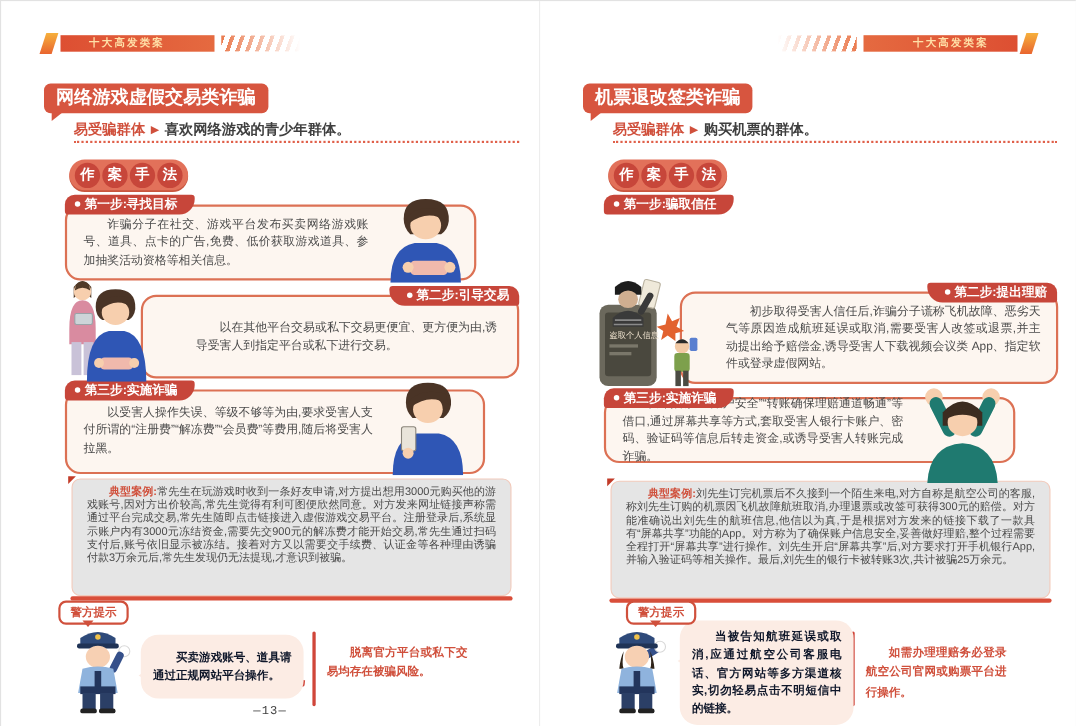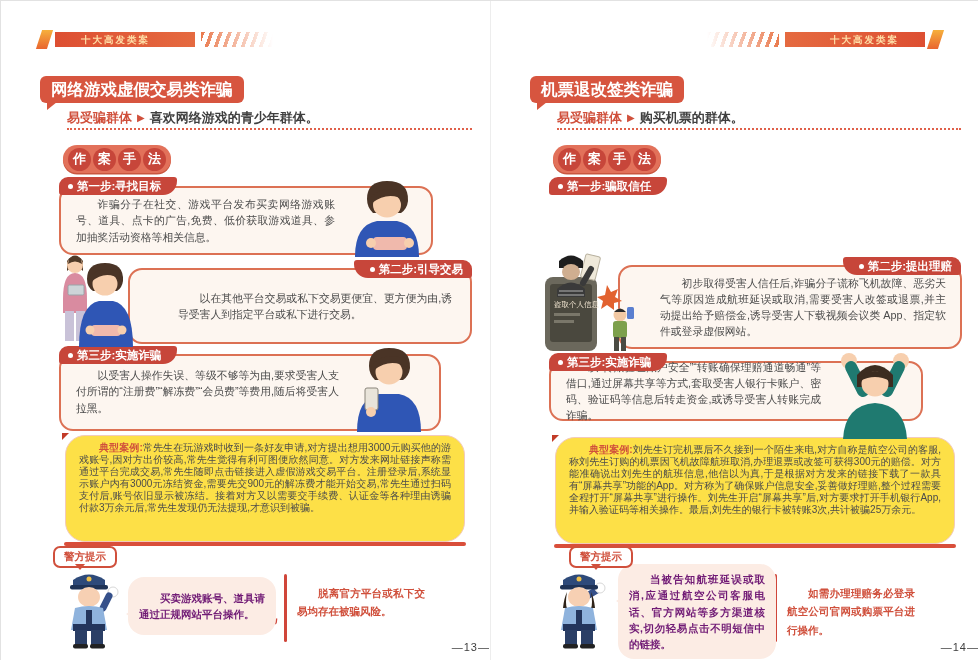--- a/index.html
+++ b/index.html
@@ -36,39 +36,39 @@
 
   
   .sbox{position:absolute;background:#fdf6f0;border:2px solid #dc7154;border-radius:14px;display:flex;align-items:center;box-sizing:border-box;z-index:1;}
   .sbox p{margin:0;font-size:10.8px;color:#4b4b4b;line-height:1.5;text-align:justify;text-indent:2em;font-weight:500;width:100%;}
   .spill{position:absolute;background:#c7463a;color:#fff;font-size:11.5px;font-weight:bold;height:18px;line-height:18px;padding:0 16px 0 9px;border-radius:9px 3px 14px 3px;z-index:3;white-space:nowrap;}
   .spill::before{content:"";display:inline-block;width:5px;height:5px;border-radius:50%;background:#fff;margin-right:4px;vertical-align:1.5px;}
   .spill.r{padding:0 9px 0 16px;border-radius:3px 9px 3px 14px;}
   .illus{position:absolute;z-index:4;}
 
   
-  .case{position:absolute;left:64px;top:434px;width:400px;height:107px;background:#fde047;border:1px solid #f2cabb;border-radius:20px;padding:6px 13px;box-sizing:border-box;z-index:1;}
+  .case{position:absolute;left:64px;top:434px;width:400px;height:107px;background:#e5e5e5;border:1px solid #f2cabb;border-radius:8px;padding:6px 13px;box-sizing:border-box;z-index:1;}
   .case::after{content:"";position:absolute;left:-2px;right:-2px;bottom:-5px;height:4.5px;background:#d94e3a;border-radius:3px;}
   .case::before{content:"";position:absolute;left:-4px;top:-3px;width:0;height:0;border-style:solid;border-width:7px 7px 0 0;border-color:#c23b28 transparent transparent transparent;}
   .case p{margin:0;font-size:10px;line-height:1.2;color:#4b4b4b;text-align:justify;text-indent:2em;font-weight:500;}
   .case .clabel{color:#d0503c;font-weight:bold;}
 
   
   .tipbadge{position:absolute;left:52px;top:545px;border:2px solid #d0503c;border-radius:7px;background:#fff;color:#d0503c;font-size:10.5px;font-weight:bold;padding:2px 9px;z-index:6;white-space:nowrap;}
   .tipbadge::after{content:"";position:absolute;left:20px;bottom:-9px;border:5px solid transparent;border-top:6px solid #d0503c;}
   .officer{position:absolute;left:46px;top:565px;z-index:5;}
-  .bubble{position:absolute;background:#fcece4;border-radius:16px;color:#701a75;font-weight:bold;box-sizing:border-box;display:flex;align-items:center;z-index:2;}
+  .bubble{position:absolute;background:#fcece4;border-radius:16px;color:#0f172a;font-weight:bold;box-sizing:border-box;display:flex;align-items:center;z-index:2;}
   .bubble::before{content:"";position:absolute;left:-9px;top:30px;border:7px solid transparent;border-right:11px solid #fcece4;}
   .bubble p{margin:0;font-size:10.5px;line-height:1.55;text-align:justify;text-indent:2em;}
   .remember{position:absolute;left:250px;top:577px;color:#d0463a;font-size:21px;font-weight:bold;writing-mode:vertical-rl;letter-spacing:9px;transform:rotate(-4deg);font-family:"DejaVu Serif","Liberation Serif",serif;}
   .vdiv{position:absolute;left:283px;top:573px;width:2.5px;height:68px;background:#d0463a;border-radius:2px;}
   .note{position:absolute;left:296px;top:583px;width:128px;color:#d0503c;font-weight:bold;}
   .note p{margin:0;font-size:10.5px;line-height:1.75;text-align:justify;text-indent:2em;}
 
-  .pagenum{position:absolute;left:0;right:0;bottom:8px;text-align:right;font-size:11px;color:#3f3f3f;letter-spacing:1px;}
+  .pagenum{position:absolute;left:0;right:0;bottom:8px;text-align:center;font-size:11px;color:#3f3f3f;letter-spacing:1px;font-family:Liberation Mono, monospace;}
 </style>
 </head>
 <body>
 
 <div class="canvas">
 
   <div class="page left">
     <div class="hbar">
       <div class="hslant"></div>
       <div class="hbarmain">十大高发类案</div>

